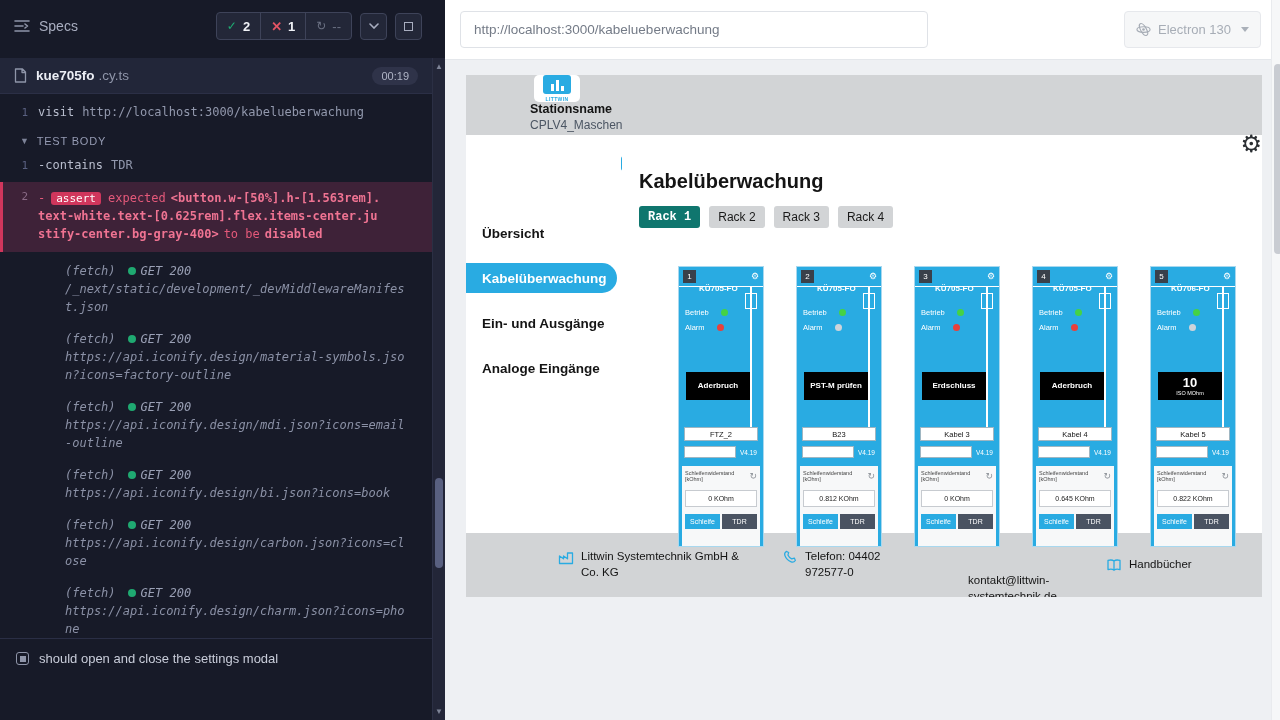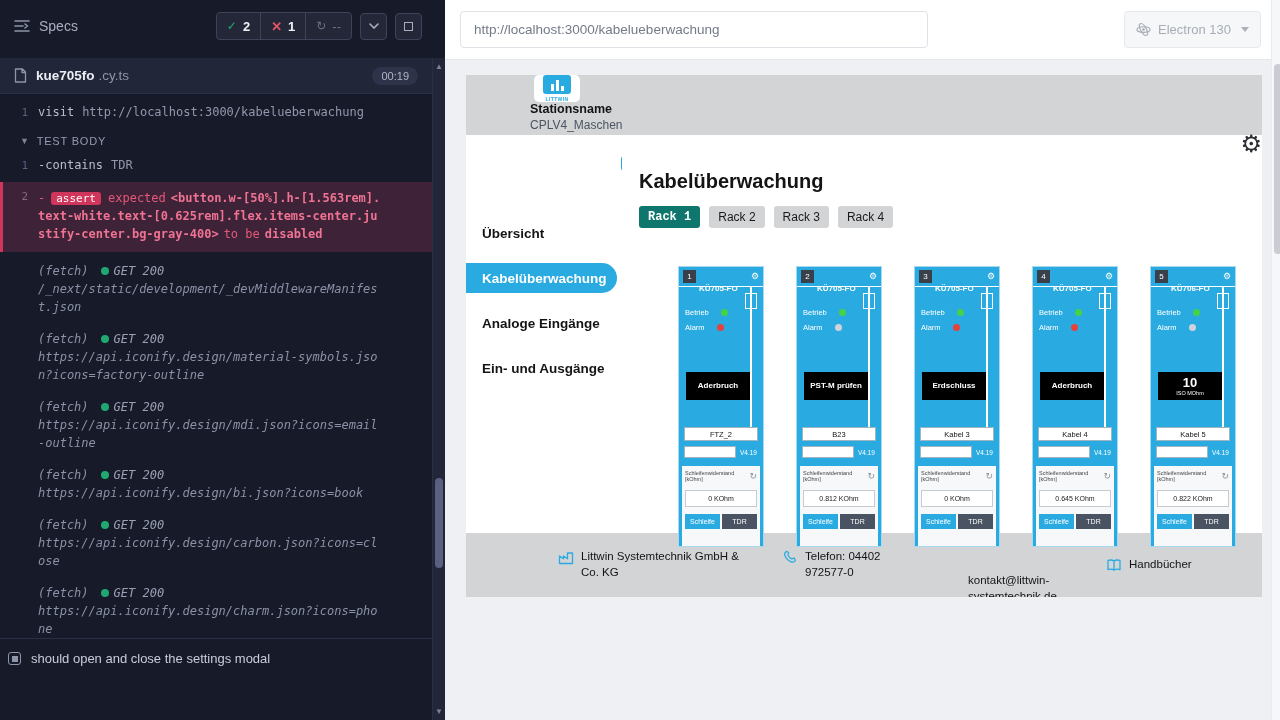--- a/index.html
+++ b/index.html
@@ -43,28 +43,28 @@
   .assert-row { display:flex; gap:10px; background:#3e2238; border-left:3px solid #d0365c; padding:7px 14px 9px 11px; margin:3px 0; }
   .assert-row .num { color:#8a6a86; }
   .assert-body { max-width:345px; word-break:break-all; line-height:1.5; color:#e5597a; }
   .a-dash { margin-right:6px; }
   .badge { background:#d0365c; color:#fff; padding:0 5px; border-radius:3px; font-size:11px; margin-right:7px; }
   .a-pre, .a-mid { color:#e5597a; margin-right:5px; }
   .a-mid { margin-left:5px; }
   .a-sel, .a-state { font-weight:700; color:#ef7392; }
 
   .fetch-row { padding:7px 14px; }
-  .fetch-body { max-width:345px; word-break:break-all; line-height:1.5; }
+  .fetch-body { max-width:345px; word-break:break-all; line-height:1.5;margin-left:27px; }
   .f-line1 { display:flex; align-items:center; }
   .f-label { color:#8b91a6; font-style:italic; }
   .f-dot { width:8px; height:8px; border-radius:50%; background:#1fa971; margin:0 5px 0 12px; }
   .f-status { color:#9aa0b5; font-style:italic; }
   .f-url { color:#8b91a6; font-style:italic; }
 
-  .r-footer { border-top:1px solid #2a2e45; padding:12px 8px; display:flex; align-items:center; gap:10px;
+  .r-footer { border-top:1px solid #2a2e45; padding:12px 16px; display:flex; align-items:center; gap:10px;
               font-size:13px; color:#c9cdda; }
   .test-box-icon { width:13px; height:13px; border:1.5px solid #8f95a9; border-radius:3px; position:relative; flex-shrink:0; }
   .test-box-icon::after { content:""; position:absolute; inset:2.5px; background:#8f95a9; }
   .r-bottom-space { height:42px; }
 
   .r-scroll { position:absolute; top:58px; right:0; bottom:0; width:13px; background:#232638; border-left:1px solid #2b2f44; }
   .r-scroll .arrow { position:absolute; left:0; width:100%; text-align:center; color:#7d8396; font-size:8px; cursor:pointer; }
   .arrow-up { top:4px; } .arrow-down { bottom:4px; }
   .r-thumb { position:absolute; left:2px; width:8px; top:420px; height:90px; background:#596080; border-radius:4px; cursor:pointer; }
 
@@ -346,22 +346,22 @@
           <div class="station-value">CPLV4_Maschen</div>
         </div>
         <span class="hdr-gear">⚙</span>
         <button class="logout">Abmelden</button>
       </div>
 
       <div class="app-body">
         <div class="app-nav">
           <div class="nav-item">Übersicht</div>
           <div class="nav-item active">Kabelüberwachung</div>
+          <div class="nav-item">Ein- und Ausgänge</div>
           <div class="nav-item">Analoge Eingänge</div>
-          <div class="nav-item">Ein- und Ausgänge</div>
         </div>
 
         <div class="app-main">
           <div class="page-title">Kabelüberwachung</div>
           <div class="tabs">
             <div class="tab active">Rack 1</div>
             <div class="tab">Rack 2</div>
             <div class="tab">Rack 3</div>
             <div class="tab">Rack 4</div>
           </div>

